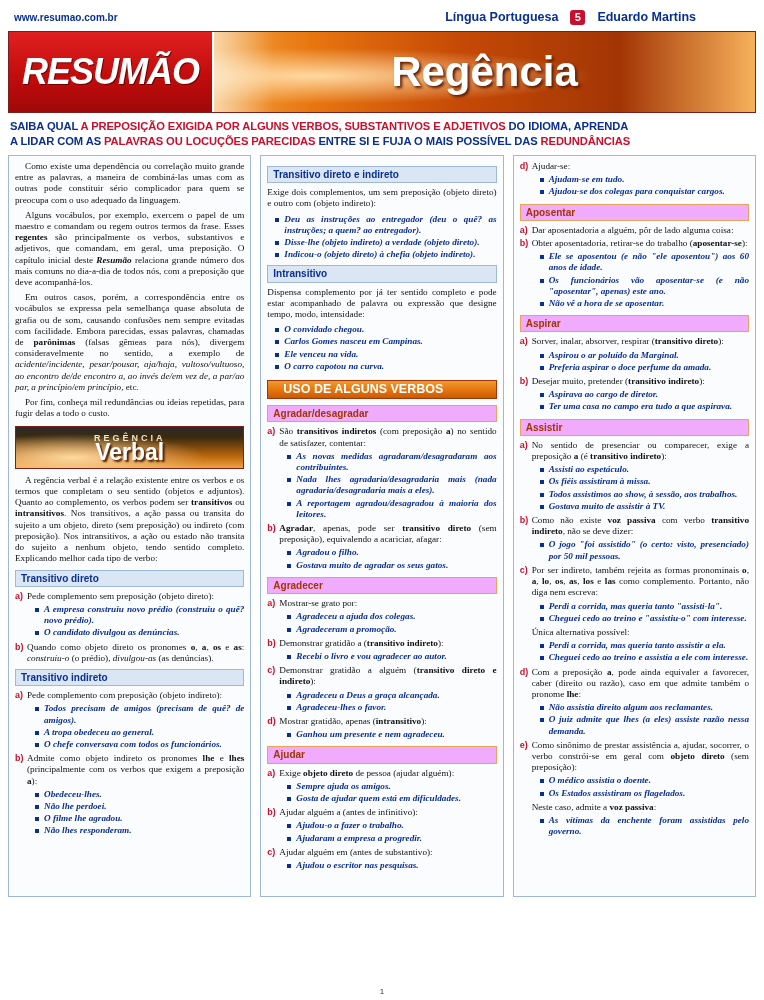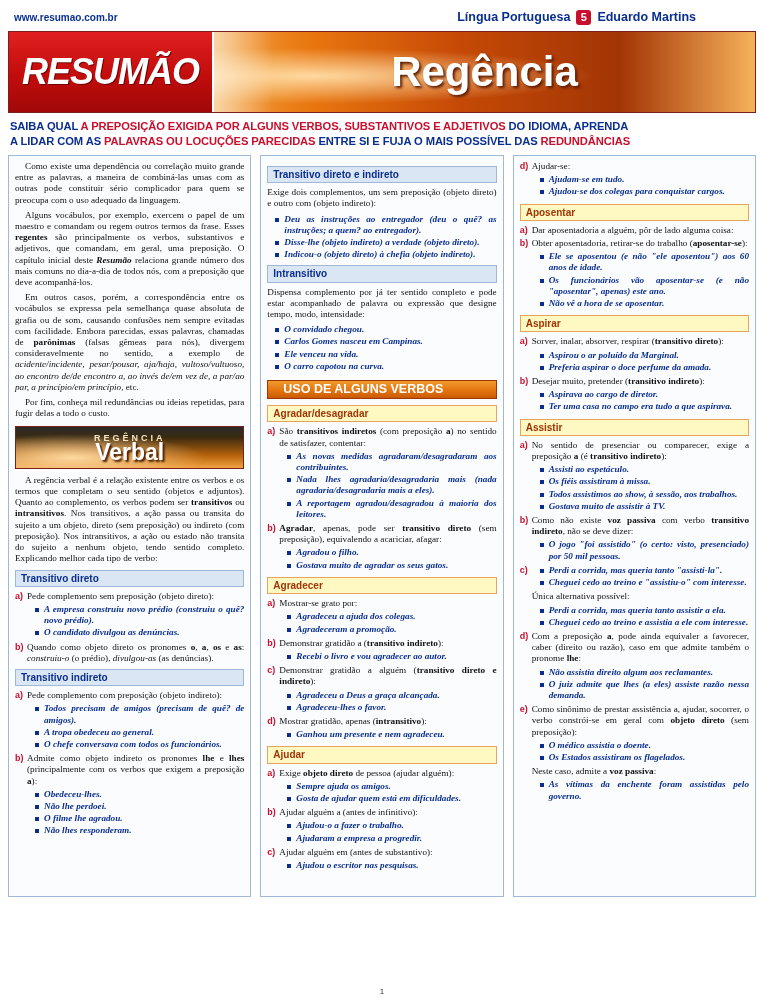--- a/index.html
+++ b/index.html
@@ -21,21 +21,21 @@
   .topbar {
     display:flex; align-items:center; justify-content:space-between;
     height: 22px;
   }
   .site {
     font-family:"Liberation Sans", sans-serif;
     font-weight:bold; font-size:10px; color:#0a2f8f;
     padding-left:6px;
   }
   .topcenter {
-    display:flex; align-items:center; gap:6px;
+    display:flex; align-items:center; gap:12px;
     font-family:"Liberation Sans", sans-serif;
     font-weight:bold; font-size:12.5px; color:#0a2f8f;
     margin-right: 60px;
   }
   .num-badge {
     background:#c8102e; color:#fff; font-size:11px;
     width:15px; height:15px; border-radius:3px;
     display:flex; align-items:center; justify-content:center;
     font-family:"Liberation Sans", sans-serif; font-weight:bold;
   }
@@ -105,21 +105,21 @@
   
   .h-blue {
     font-family:"Liberation Sans", sans-serif;
     font-weight:bold; color:#0a2f8f; font-size:10px;
     background:#dbe6f5; border:1px solid #9fb8d8;
     padding:2px 5px; margin:5px 0 4px 0;
   }
   .h-orange {
     font-family:"Liberation Sans", sans-serif;
     font-weight:bold; color:#a23505; font-size:10px;
-    background:#fef9c3; border:1px solid #e8a45c;
+    background:#f0abfc; border:1px solid #e8a45c;
     padding:2px 5px; margin:6px 0 4px 0;
   }
   .h-bigorange {
     font-family:"Liberation Sans", sans-serif;
     font-weight:bold; color:#fff; font-size:12.5px;
     background: linear-gradient(180deg,#f09a2e 0%, #e2720c 60%, #c85a06 100%);
     border:1px solid #a23505;
     padding:3px 15px; margin:8px 0 5px 0;
     text-align:left;
   }
@@ -345,21 +345,21 @@
       <ol class="items">
           <li><span class="lbl">a)</span><span>No sentido de presenciar ou comparecer, exige a preposição <b>a</b> (é <b>transitivo indireto</b>):</span><ul class="ex">
               <li>Assisti ao espetáculo.</li>
               <li>Os fiéis assistiram à missa.</li>
               <li>Todos assistimos ao show, à sessão, aos trabalhos.</li>
               <li>Gostava muito de assistir à TV.</li>
             </ul></li>
           <li><span class="lbl">b)</span><span>Como não existe <b>voz passiva</b> com verbo <b>transitivo indireto</b>, não se deve dizer:</span><ul class="ex">
               <li>O jogo "foi assistido" (o certo: visto, presenciado) por 50 mil pessoas.</li>
             </ul></li>
-          <li><span class="lbl">c)</span><ul class="ex">
+          <li><span class="lbl">c)</span><span>Por ser indireto, também rejeita as formas pronominais <b>o</b>, <b>a</b>, <b>lo</b>, <b>os</b>, <b>as</b>, <b>los</b> e <b>las</b> como complemento. Portanto, não diga nem escreva:</span><ul class="ex">
               <li>Perdi a corrida, mas queria tanto "assisti-la".</li>
               <li>Cheguei cedo ao treino e "assistiu-o" com interesse.</li>
             </ul><div>Única alternativa possível:</div><ul class="ex">
               <li>Perdi a corrida, mas queria tanto assistir a ela.</li>
               <li>Cheguei cedo ao treino e assistia a ele com interesse.</li>
             </ul></li>
           <li><span class="lbl">d)</span><span>Com a preposição <b>a</b>, pode ainda equivaler a favorecer, caber (direito ou razão), caso em que admite também o pronome <b>lhe</b>:</span><ul class="ex">
               <li>Não assistia direito algum aos reclamantes.</li>
               <li>O juiz admite que lhes (a eles) assiste razão nessa demanda.</li>
             </ul></li>

